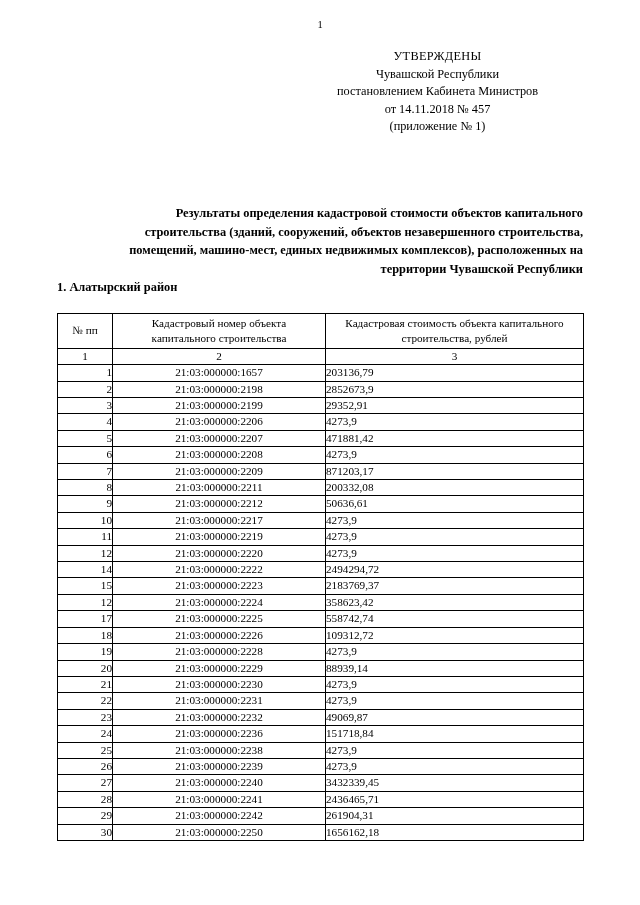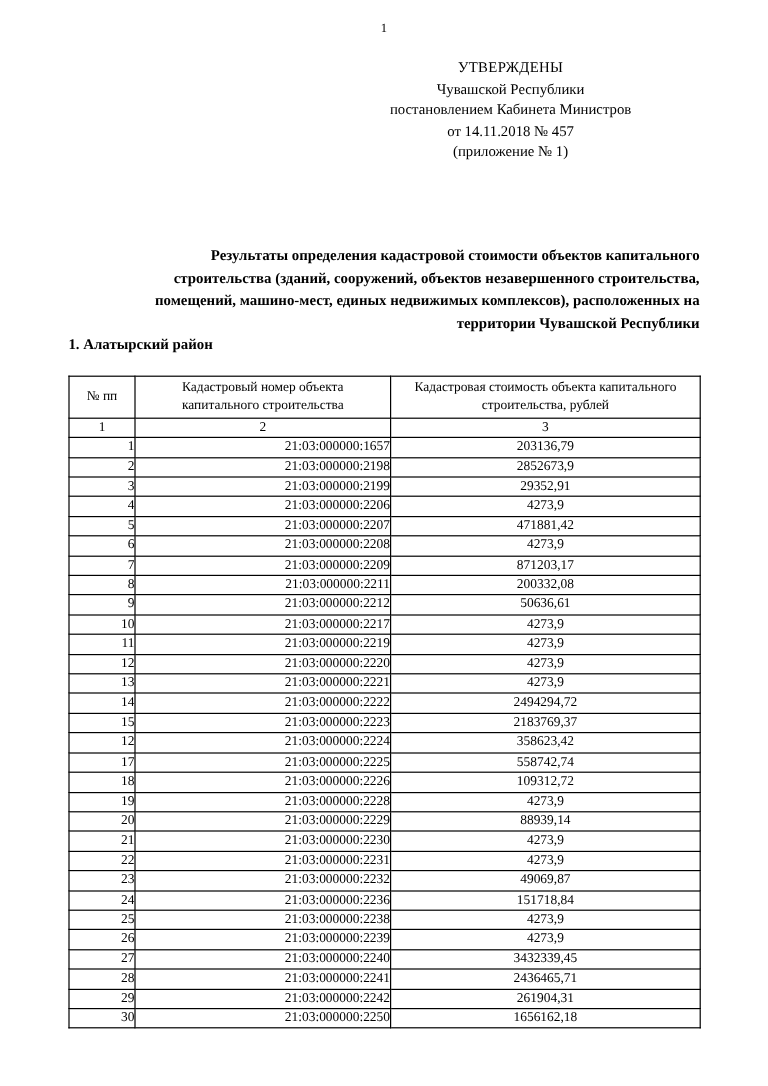--- a/index.html
+++ b/index.html
@@ -30,21 +30,21 @@
     width: 640px;
     text-align: center;
     font-size: 10.5px;
     line-height: 12px;
   }
 
   
   .approval-block {
     position: absolute;
     top: 48px;
-    left: 284px;
+    left: 296px;
     width: 283px;
     text-align: center;
     font-size: 12.3px;
     line-height: 17.6px;
   }
   .approval-title {
     letter-spacing: 0.3px;
   }
   .appendix-line {
   }
@@ -111,25 +111,25 @@
     line-height: 15.4px;
     font-size: 11.2px;
     white-space: nowrap;
     overflow: hidden;
   }
   .cell-num {
     text-align: right;
     padding-right: 2px;
   }
   .cell-cad {
-    text-align: right;
+    text-align: center;
     padding-left: 3px;
   }
   .cell-value {
-    text-align: center;
+    text-align: left;
     padding-right: 3px;
   }
 </style>
 </head>
 <body>
 
 <div class="page">
 
   <div class="page-number">1</div>
 
@@ -229,25 +229,20 @@
           <td class="cell-num">11</td>
           <td class="cell-cad">21:03:000000:2219</td>
           <td class="cell-value">4273,9</td>
         </tr>
         <tr>
           <td class="cell-num">12</td>
           <td class="cell-cad">21:03:000000:2220</td>
           <td class="cell-value">4273,9</td>
         </tr>
         <tr>
-          <td class="cell-num">13</td>
-          <td class="cell-cad">21:03:000000:2221</td>
-          <td class="cell-value">4273,9</td>
-        </tr>
-        <tr>
           <td class="cell-num">14</td>
           <td class="cell-cad">21:03:000000:2222</td>
           <td class="cell-value">2494294,72</td>
         </tr>
         <tr>
           <td class="cell-num">15</td>
           <td class="cell-cad">21:03:000000:2223</td>
           <td class="cell-value">2183769,37</td>
         </tr>
         <tr>

